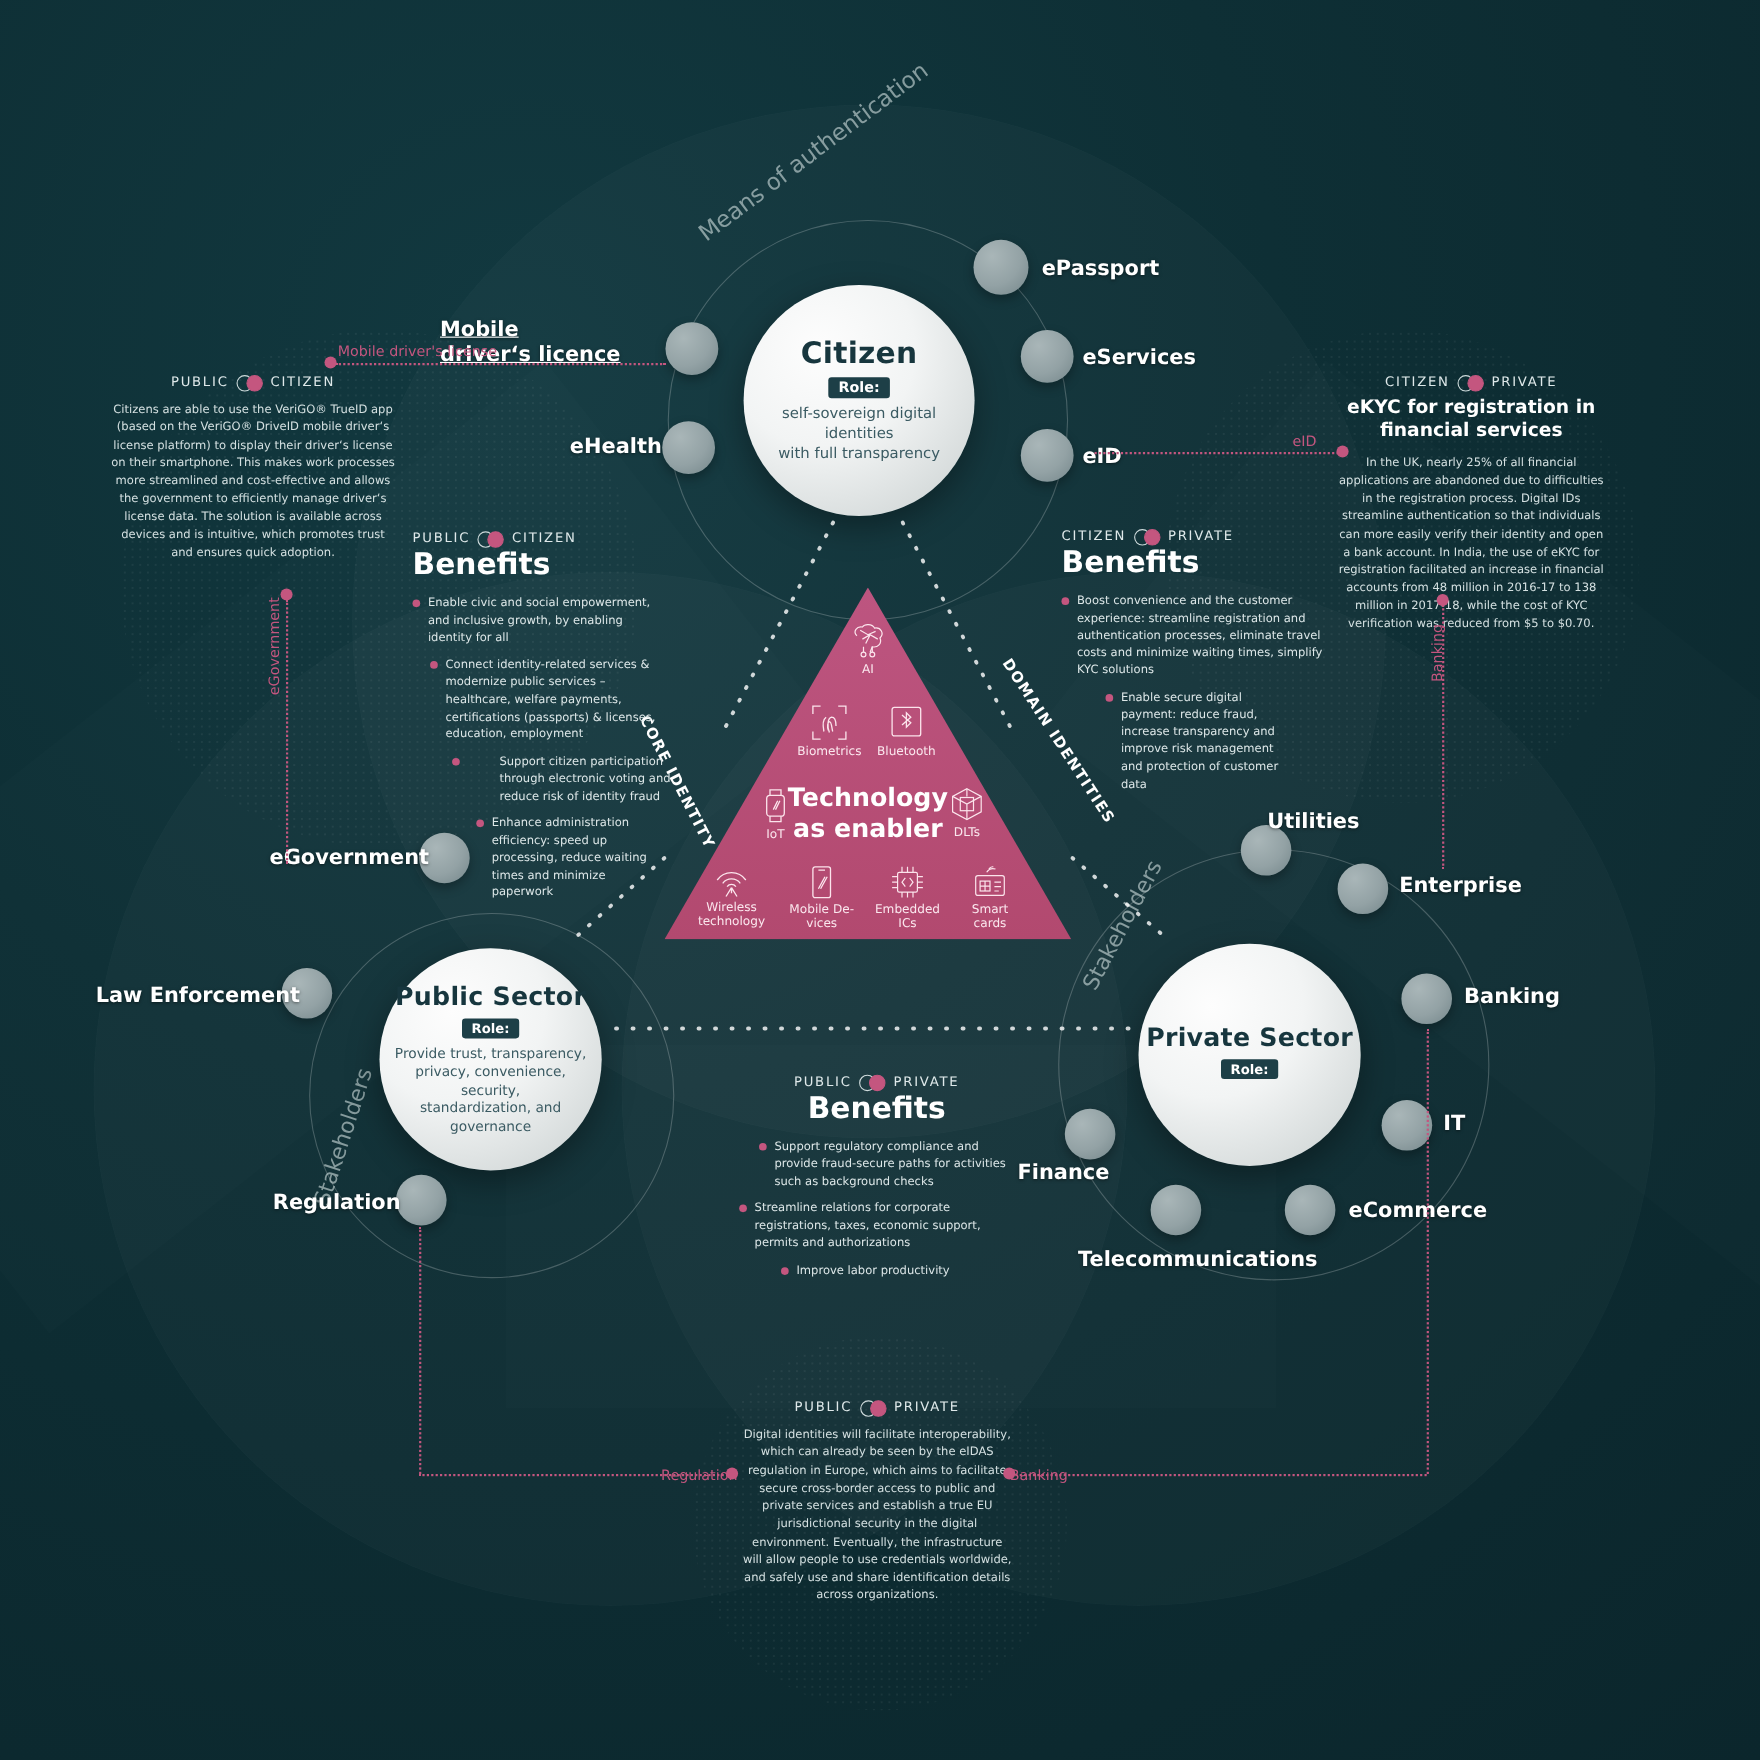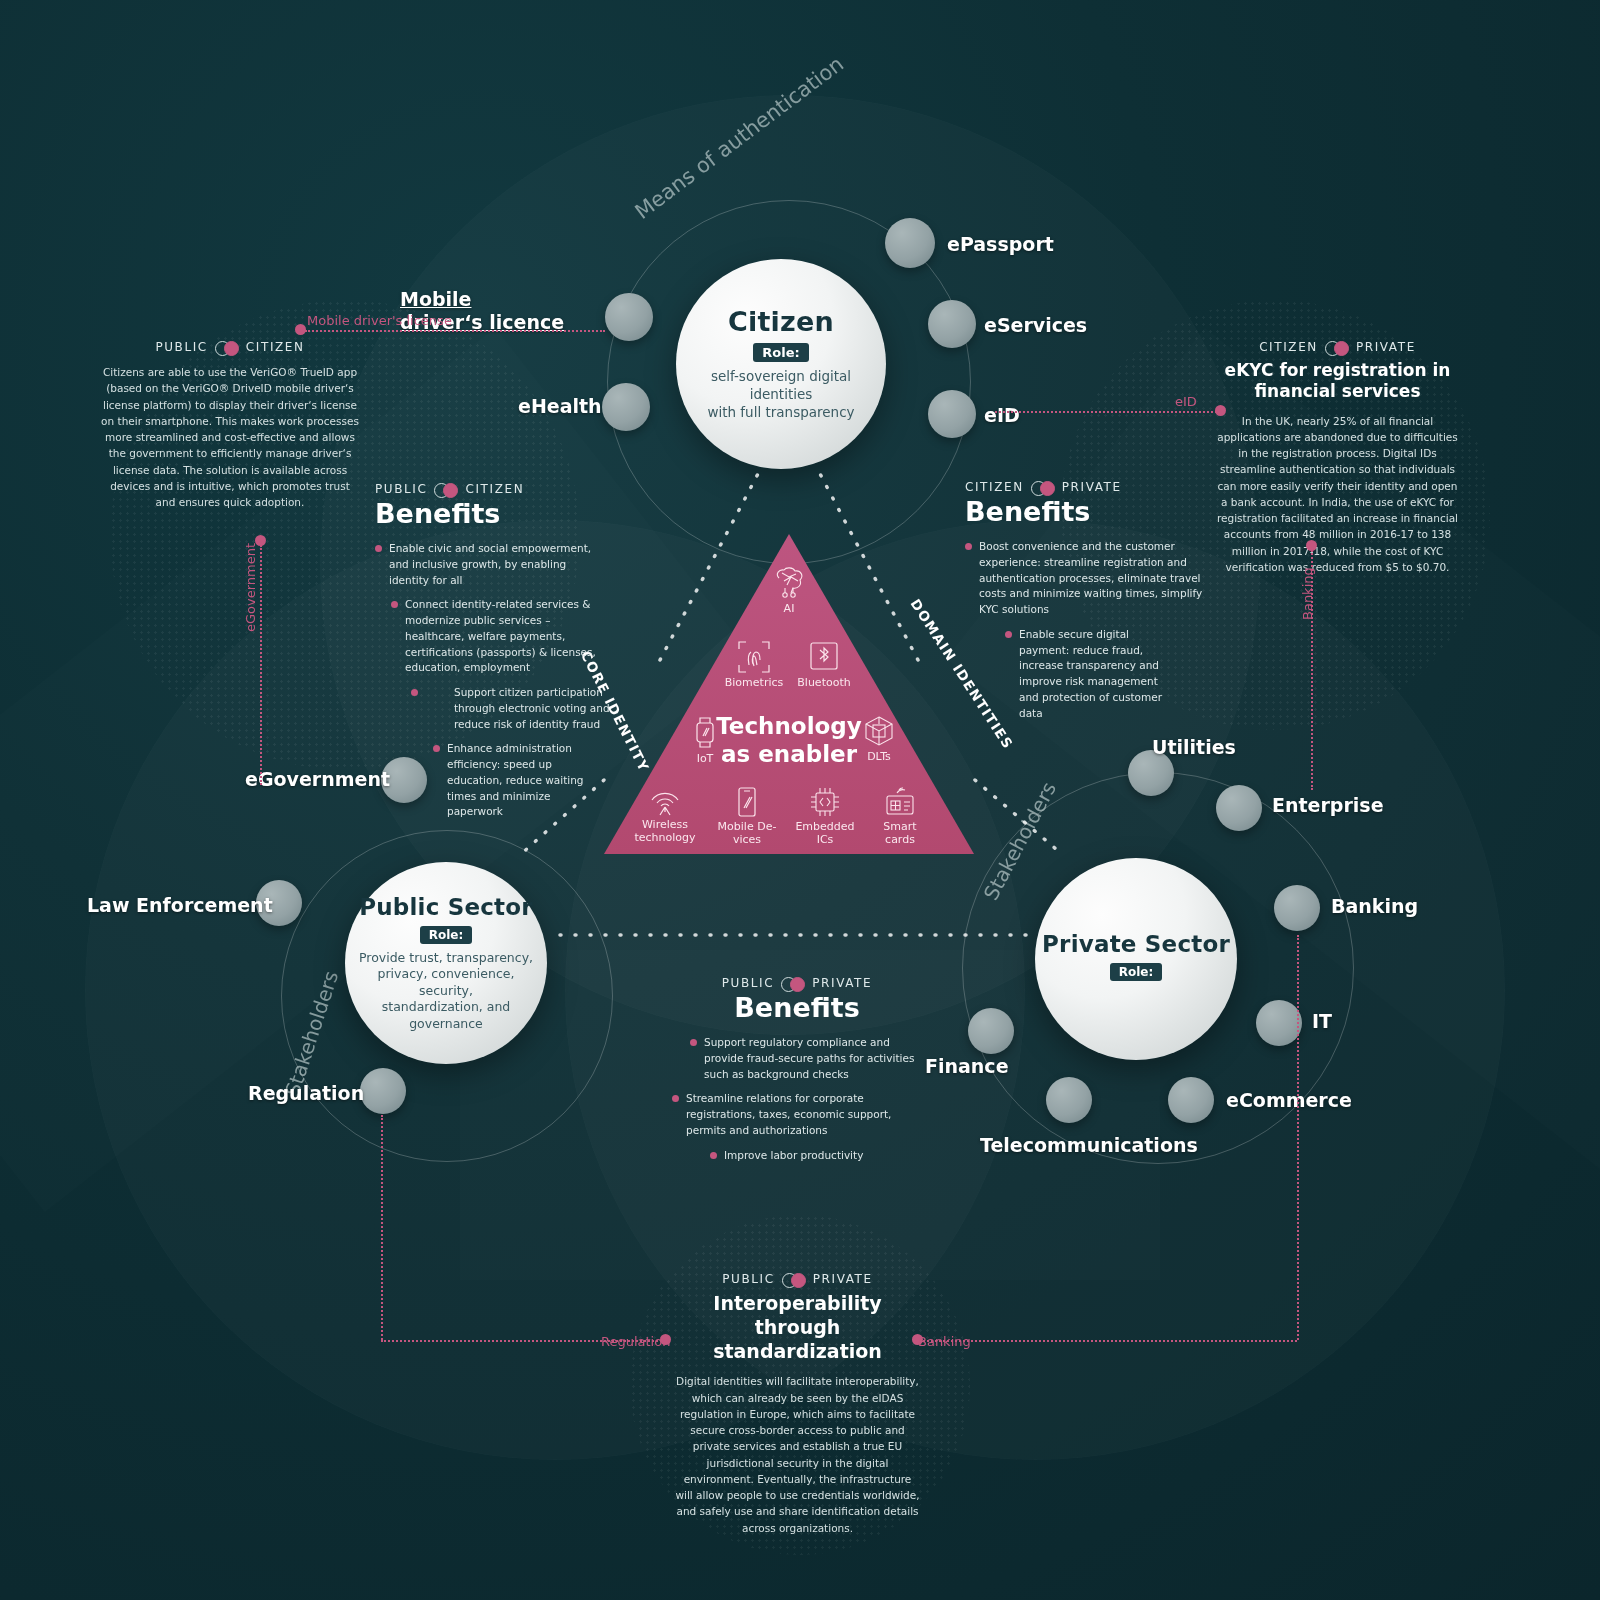--- a/index.html
+++ b/index.html
@@ -331,21 +331,20 @@
 
   <div class="block" style="left:675px;top:1272px;width:245px;">
     <div class="pair">
       <span>PUBLIC</span>
       <span class="vd">
           <i class="l"></i>
           <i class="r"></i>
         </span>
       <span>PRIVATE</span>
     </div>
-    <h3 class="ml" style="font-size:19px;">Interoperability<br>through standardization</h3>
     <p>Digital identities will facilitate interoperability, which can already be seen by the eIDAS regulation in Europe, which aims to facilitate secure cross-border access to public and private services and establish a true EU jurisdictional security in the digital environment. Eventually, the infrastructure will allow people to use credentials worldwide, and safely use and share identification details across organizations.</p>
   </div>
 
   <div class="ben" style="left:375px;top:482px;width:250px;">
     <div class="pair">
       <span>PUBLIC</span>
       <span class="vd">
           <i class="l"></i>
           <i class="r"></i>
         </span>
@@ -359,21 +358,21 @@
     <div class="bitem" style="margin-left:16px;width:218px;">
       <span class="bdot"></span>
       <span>Connect identity-related services &amp; modernize public services – healthcare, welfare payments, certifications (passports) &amp; licenses, education, employment</span>
     </div>
     <div class="bitem" style="margin-left:36px;width:205px;gap:36px;">
       <span class="bdot"></span>
       <span>Support citizen participation through electronic voting and reduce risk of identity fraud</span>
     </div>
     <div class="bitem" style="margin-left:58px;width:168px;">
       <span class="bdot"></span>
-      <span>Enhance administration efficiency: speed up education, reduce waiting times and minimize paperwork</span>
+      <span>Enhance administration efficiency: speed up processing, reduce waiting times and minimize paperwork</span>
     </div>
   </div>
 
   <div class="ben" style="left:965px;top:480px;width:260px;">
     <div class="pair">
       <span>CITIZEN</span>
       <span class="vd">
           <i class="l"></i>
           <i class="r"></i>
         </span>

